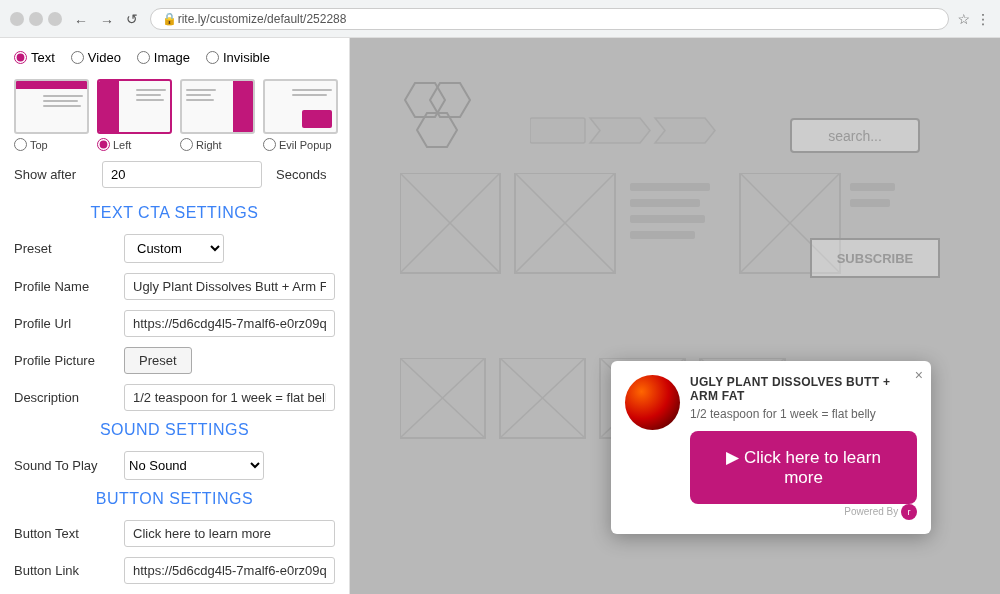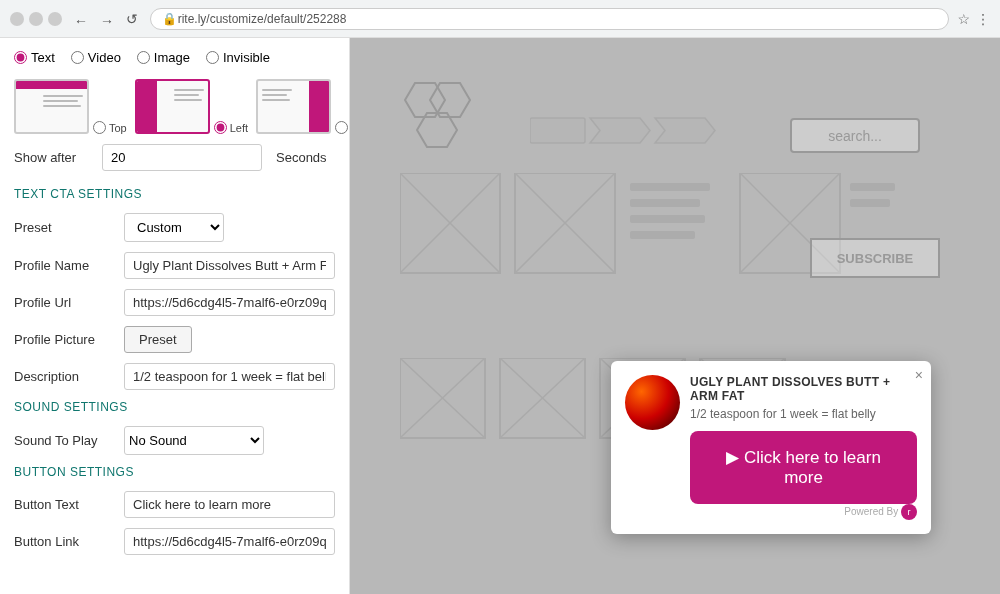--- a/index.html
+++ b/index.html
@@ -37,21 +37,21 @@
       padding: 12px 14px;
     }
 
     
     .type-tabs { display: flex; gap: 16px; margin-bottom: 14px; align-items: center; }
     .type-tab { display: flex; align-items: center; gap: 4px; cursor: pointer; font-size: 13px; }
     .type-tab input[type=radio] { accent-color: #c0177a; }
 
     
     .position-row { display: flex; gap: 8px; margin-bottom: 10px; }
-    .position-item { display: flex; flex-direction: row; align-items: flex-end; gap: 4px; cursor: pointer; }
+    .position-item { display: flex; flex-direction: column; align-items: flex-start; gap: 4px; cursor: pointer; }
     .position-thumb {
       width: 75px; height: 55px;
       border: 2px solid #ccc;
       border-radius: 3px;
       background: #f9f9f9;
       position: relative;
       overflow: hidden;
     }
     .position-thumb.selected { border-color: #c0177a; }
     .thumb-inner { width: 100%; height: 100%; position: relative; }
@@ -64,21 +64,21 @@
     .position-label { font-size: 11px; color: #444; display: flex; align-items: center; gap: 3px; }
     .position-label input[type=radio] { accent-color: #c0177a; }
 
     
     .show-after-row { display: flex; align-items: center; gap: 8px; margin-bottom: 16px; margin-top: 4px; }
     .show-after-label { font-size: 13px; color: #333; width: 80px; }
     .show-after-input { width: 160px; border: 1px solid #ccc; border-radius: 3px; padding: 5px 8px; font-size: 13px; }
     .show-after-unit { font-size: 13px; color: #333; }
 
     
-    .section-header { font-size: 12px; color: #0f766e; margin: 10px 0 12px; letter-spacing: 0.5px; }
+    .section-header { text-align: center; font-size: 16px; color: #3b82f6; margin: 10px 0 12px; letter-spacing: 0.5px; }
 
     
     .form-row { display: flex; align-items: center; margin-bottom: 10px; }
     .form-label { width: 110px; font-size: 13px; color: #333; flex-shrink: 0; }
     .form-input { flex: 1; border: 1px solid #ccc; border-radius: 3px; padding: 5px 8px; font-size: 13px; color: #333; }
 
     
     .preset-select {
       border: 1px solid #ccc;
       border-radius: 3px;

